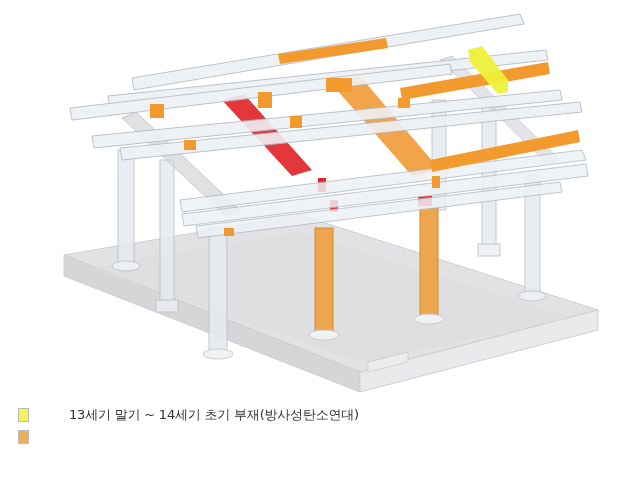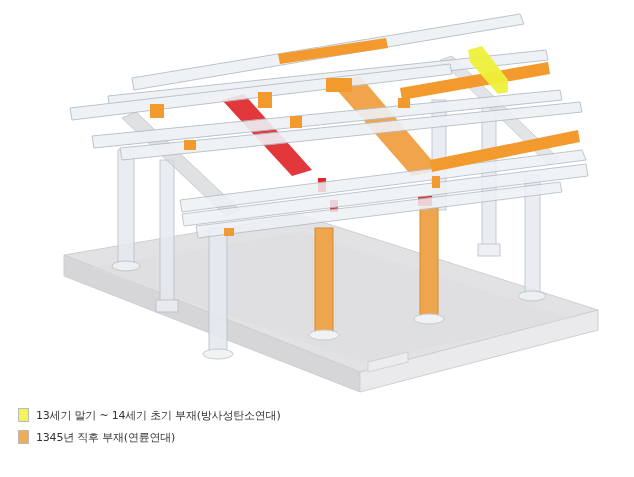--- a/index.html
+++ b/index.html
@@ -2,21 +2,21 @@
 <html><head>
 <meta charset="utf-8">
 <style>
   html, body { margin: 0; padding: 0; background: #ffffff; }
   body { width: 634px; height: 477px; position: relative; overflow: hidden;
          font-family: "DejaVu Sans", sans-serif; }
   #diagram { position: absolute; left: 0; top: 0; width: 634px; height: 400px; }
   .legend { position: absolute; left: 18px; top: 405px; }
   .legend-row { display: flex; align-items: center; height: 20px; margin-bottom: 2px; }
   .swatch { width: 11px; height: 14px; border: 1px solid #bbbbbb; margin-right: 7px; box-sizing: border-box; }
-  .legend-label { font-size: 11px; color: #333333; letter-spacing: -0.2px; }
+  .legend-label { font-size: 13px; color: #333333; letter-spacing: -0.2px; margin-left: 33px; }
 </style>
 </head>
 <body>
 
 <svg id="diagram" viewBox="0 0 634 400" xmlns="http://www.w3.org/2000/svg">
 
   <g>
     <polygon points="64,255 300,215 598,310 360,372" fill="#e2e2e4" stroke="#cfcfd2" stroke-width="1"></polygon>
     <polygon points="64,255 64,276 360,392 360,372" fill="#d6d6d8" stroke="#cfcfd2" stroke-width="1"></polygon>
     <polygon points="360,372 360,392 598,330 598,310" fill="#eaeaec" stroke="#cfcfd2" stroke-width="1"></polygon>
@@ -88,15 +88,14 @@
   <polygon points="468,50 482,46 508,80 508,92 498,94 470,62" fill="#eef03a" opacity="0.95"></polygon>
 </svg>
 
 <div class="legend">
   <div class="legend-row">
     <div class="swatch" style="background:#f4f35a"></div>
     <span class="legend-label">13세기 말기 ~ 14세기 초기 부재(방사성탄소연대)</span>
   </div>
   <div class="legend-row">
     <div class="swatch" style="background:#eeae58"></div>
-    <span class="legend-label">1345년 직후 부재(연륜연대)</span>
   </div>
 </div>
 
 </body></html>

